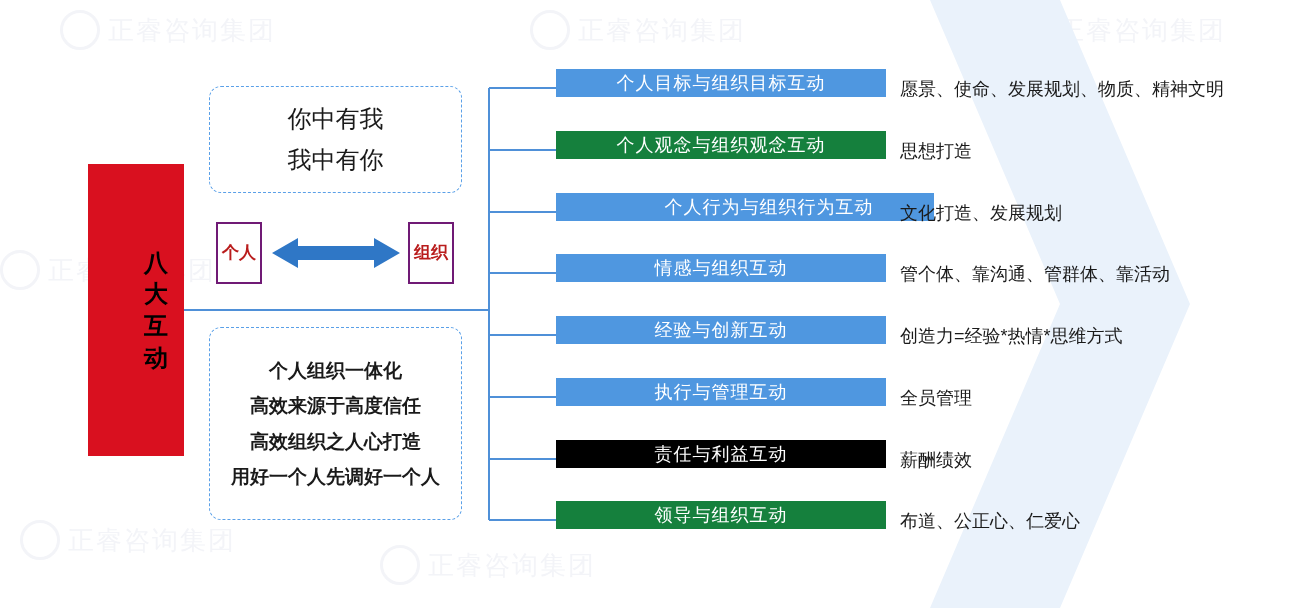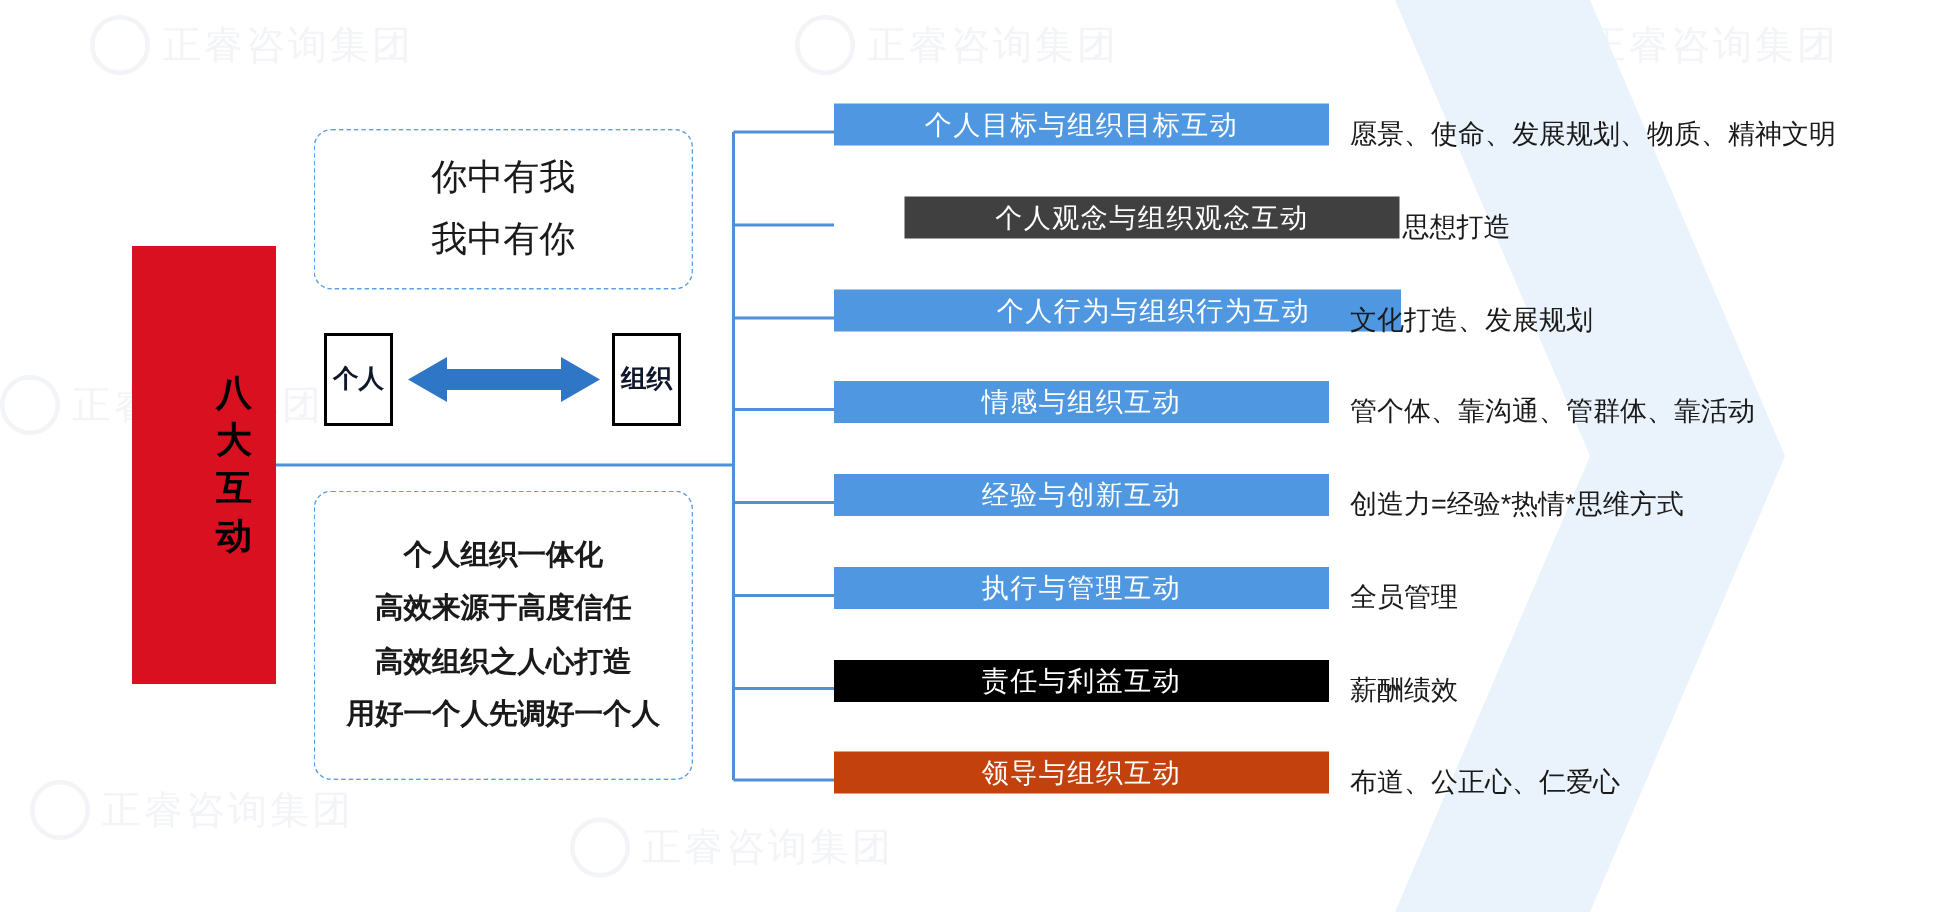--- a/index.html
+++ b/index.html
@@ -103,26 +103,26 @@
     font-weight: bold;
     color: #1a1a1a;
     line-height: 1.85;
   }
 
   
   .pill {
     position: absolute;
     width: 46px;
     height: 62px;
-    border: 2px solid #000000;
+    border: 2px solid #701a75;
     box-sizing: border-box;
     display: flex;
     align-items: center;
     justify-content: center;
-    color: #0f172a;
+    color: #b91c1c;
     font-weight: bold;
     font-size: 17px;
     line-height: 1.25;
     text-align: center;
     background: #ffffff;
   }
   #pill-left { left: 216px; top: 222px; }
   #pill-right { left: 408px; top: 222px; }
   .double-arrow {
     position: absolute;
@@ -224,24 +224,24 @@
       <div>高效组织之人心打造</div>
       <div>用好一个人先调好一个人</div>
     </div>
   </div>
 
   <div class="bar" style="top:69px;  background:#4f97e0;">
       <span>个人目标与组织目标互动</span>
     </div>
   <div class="desc" style="top:69px;">愿景、使命、发展规划、物质、精神文明</div>
 
-  <div class="bar" style="top:131px; background:#404040;margin-left:47px;">
+  <div class="bar" style="top:131px; background:#15803d;">
       <span>个人观念与组织观念互动</span>
     </div>
-  <div class="desc" style="top:131px;margin-left:35px;">思想打造</div>
+  <div class="desc" style="top:131px;">思想打造</div>
 
   <div class="bar" style="top:193px; background:#4f97e0;padding-left:48px;">
       <span>个人行为与组织行为互动</span>
     </div>
   <div class="desc" style="top:193px;">文化打造、发展规划</div>
 
   <div class="bar" style="top:254px; background:#4f97e0;">
       <span>情感与组织互动</span>
     </div>
   <div class="desc" style="top:254px;">管个体、靠沟通、管群体、靠活动</div>
@@ -254,18 +254,18 @@
   <div class="bar" style="top:378px; background:#4f97e0;">
       <span>执行与管理互动</span>
     </div>
   <div class="desc" style="top:378px;">全员管理</div>
 
   <div class="bar" style="top:440px; background:#000000;">
       <span>责任与利益互动</span>
     </div>
   <div class="desc" style="top:440px;">薪酬绩效</div>
 
-  <div class="bar" style="top:501px; background:#c2410c;">
+  <div class="bar" style="top:501px; background:#15803d;">
       <span>领导与组织互动</span>
     </div>
   <div class="desc" style="top:501px;">布道、公正心、仁爱心</div>
 
 </div>
 
 </body></html>

